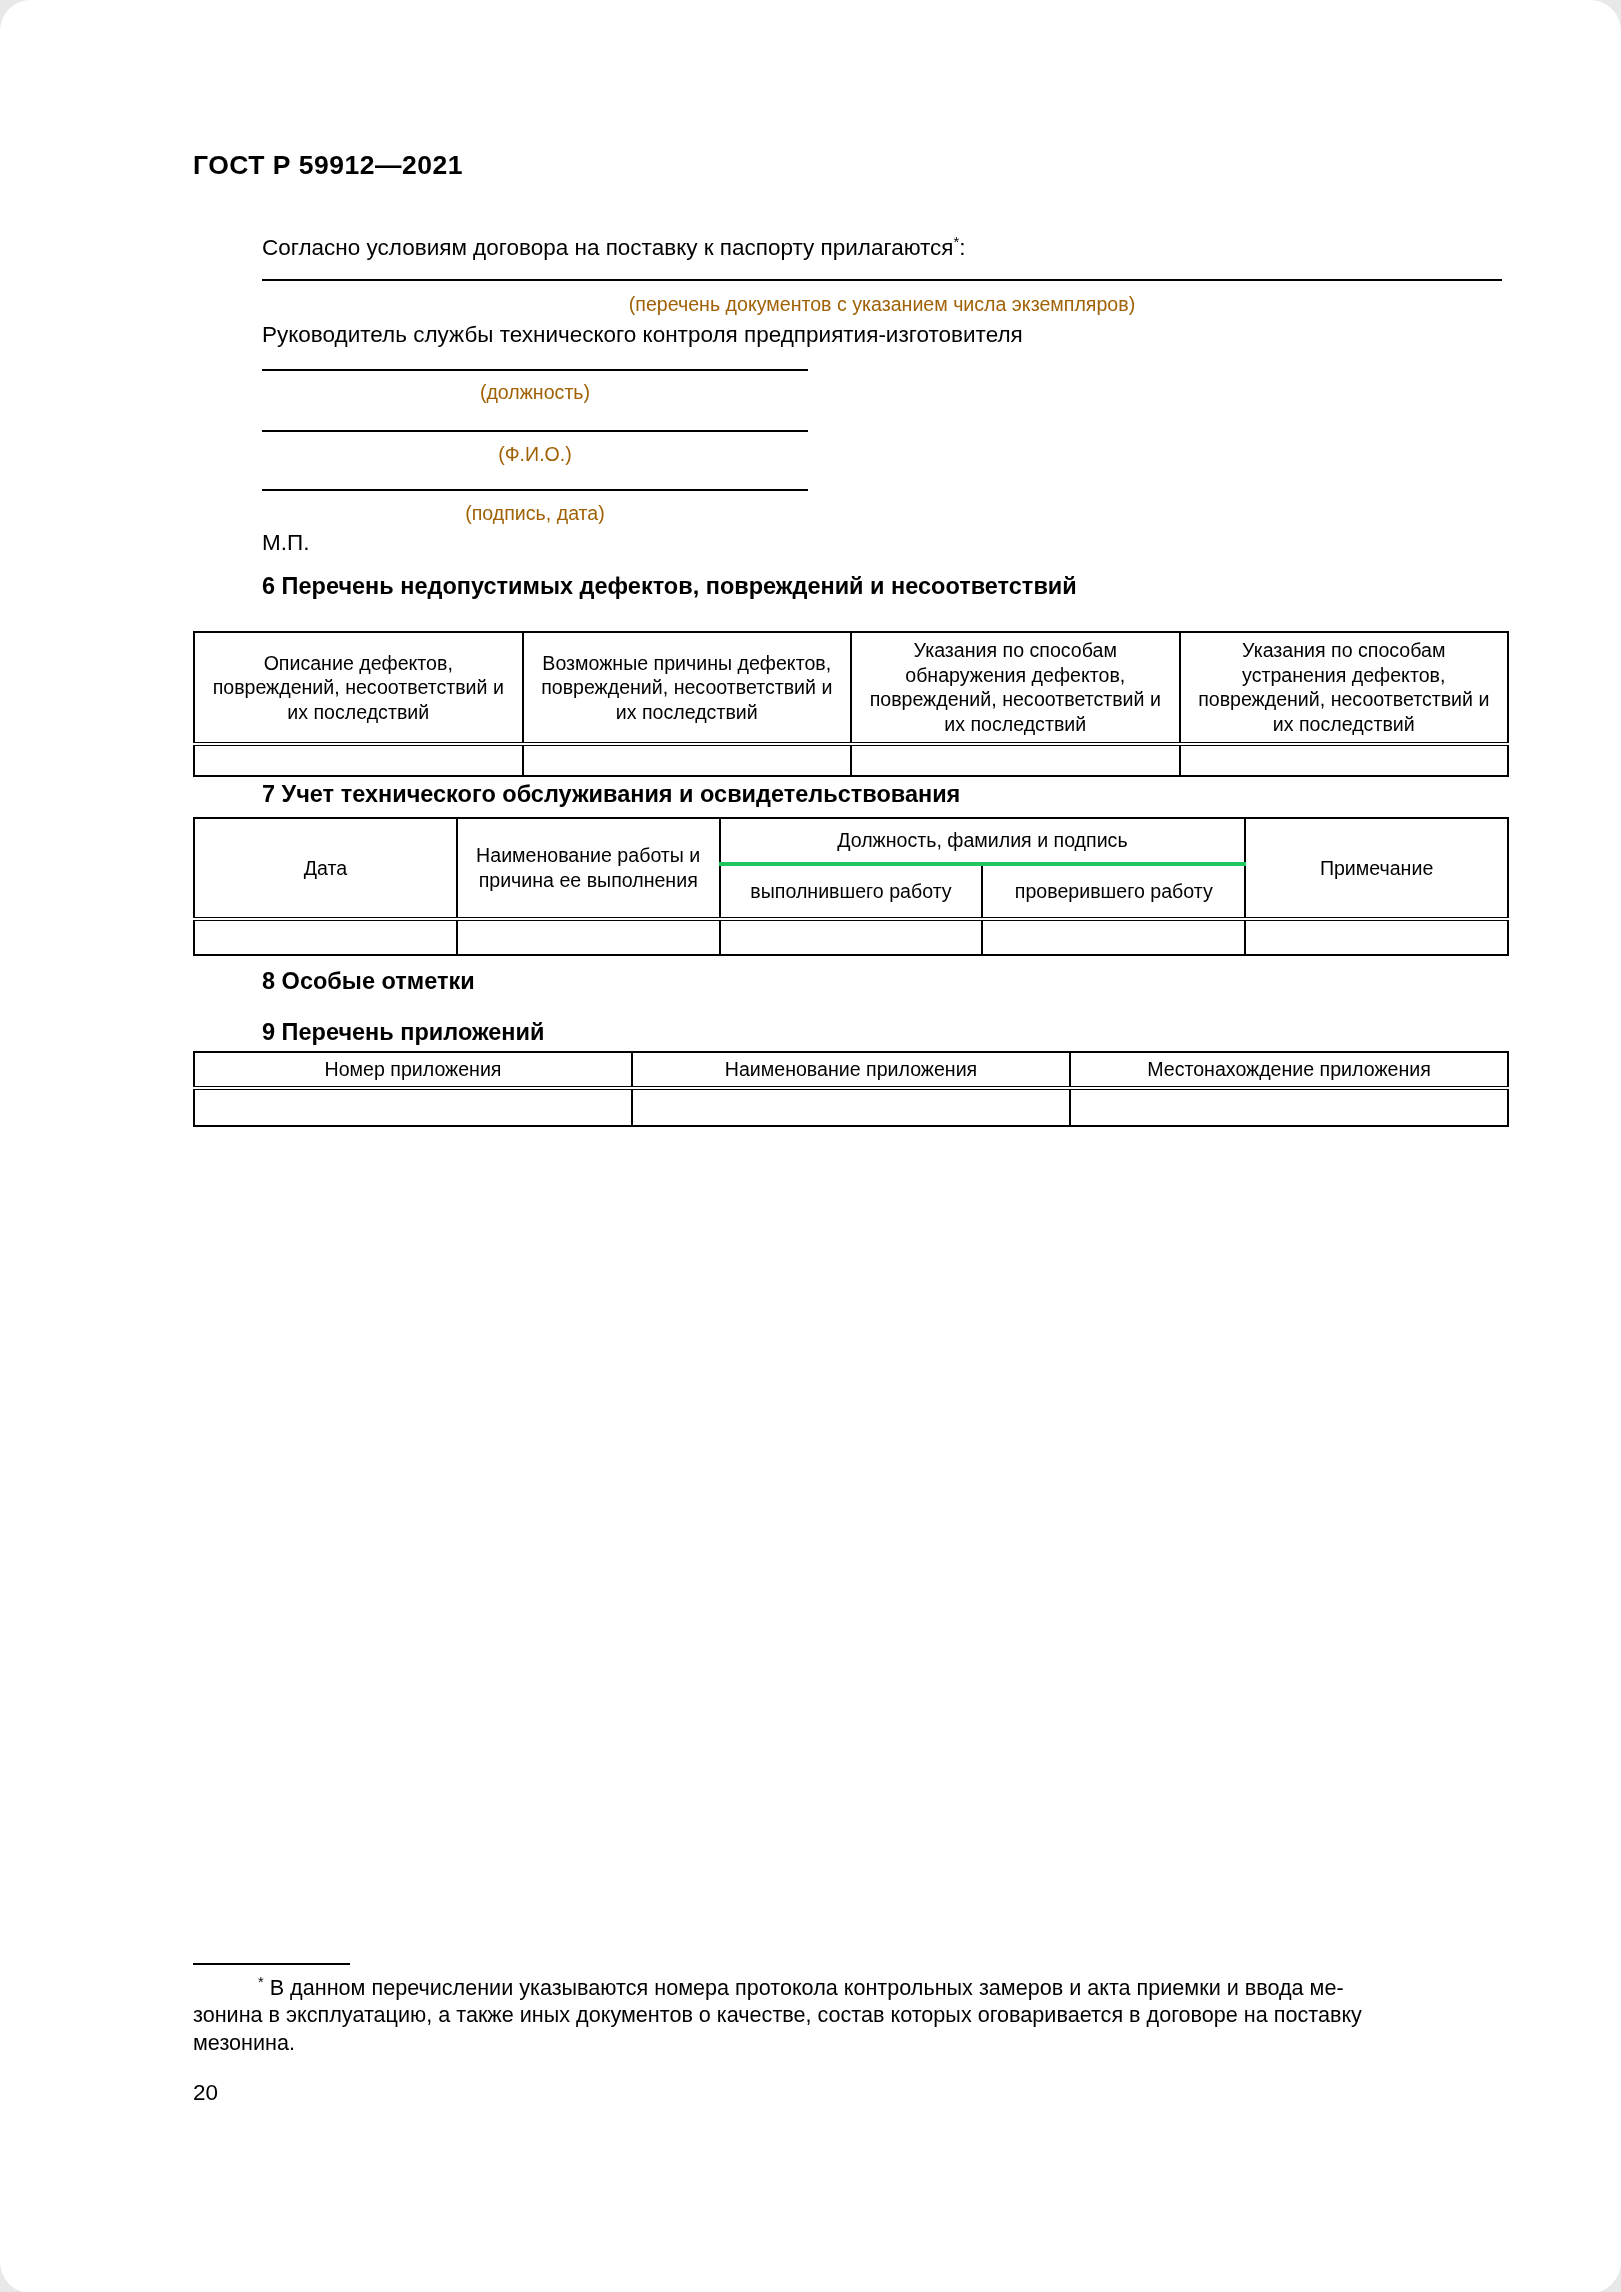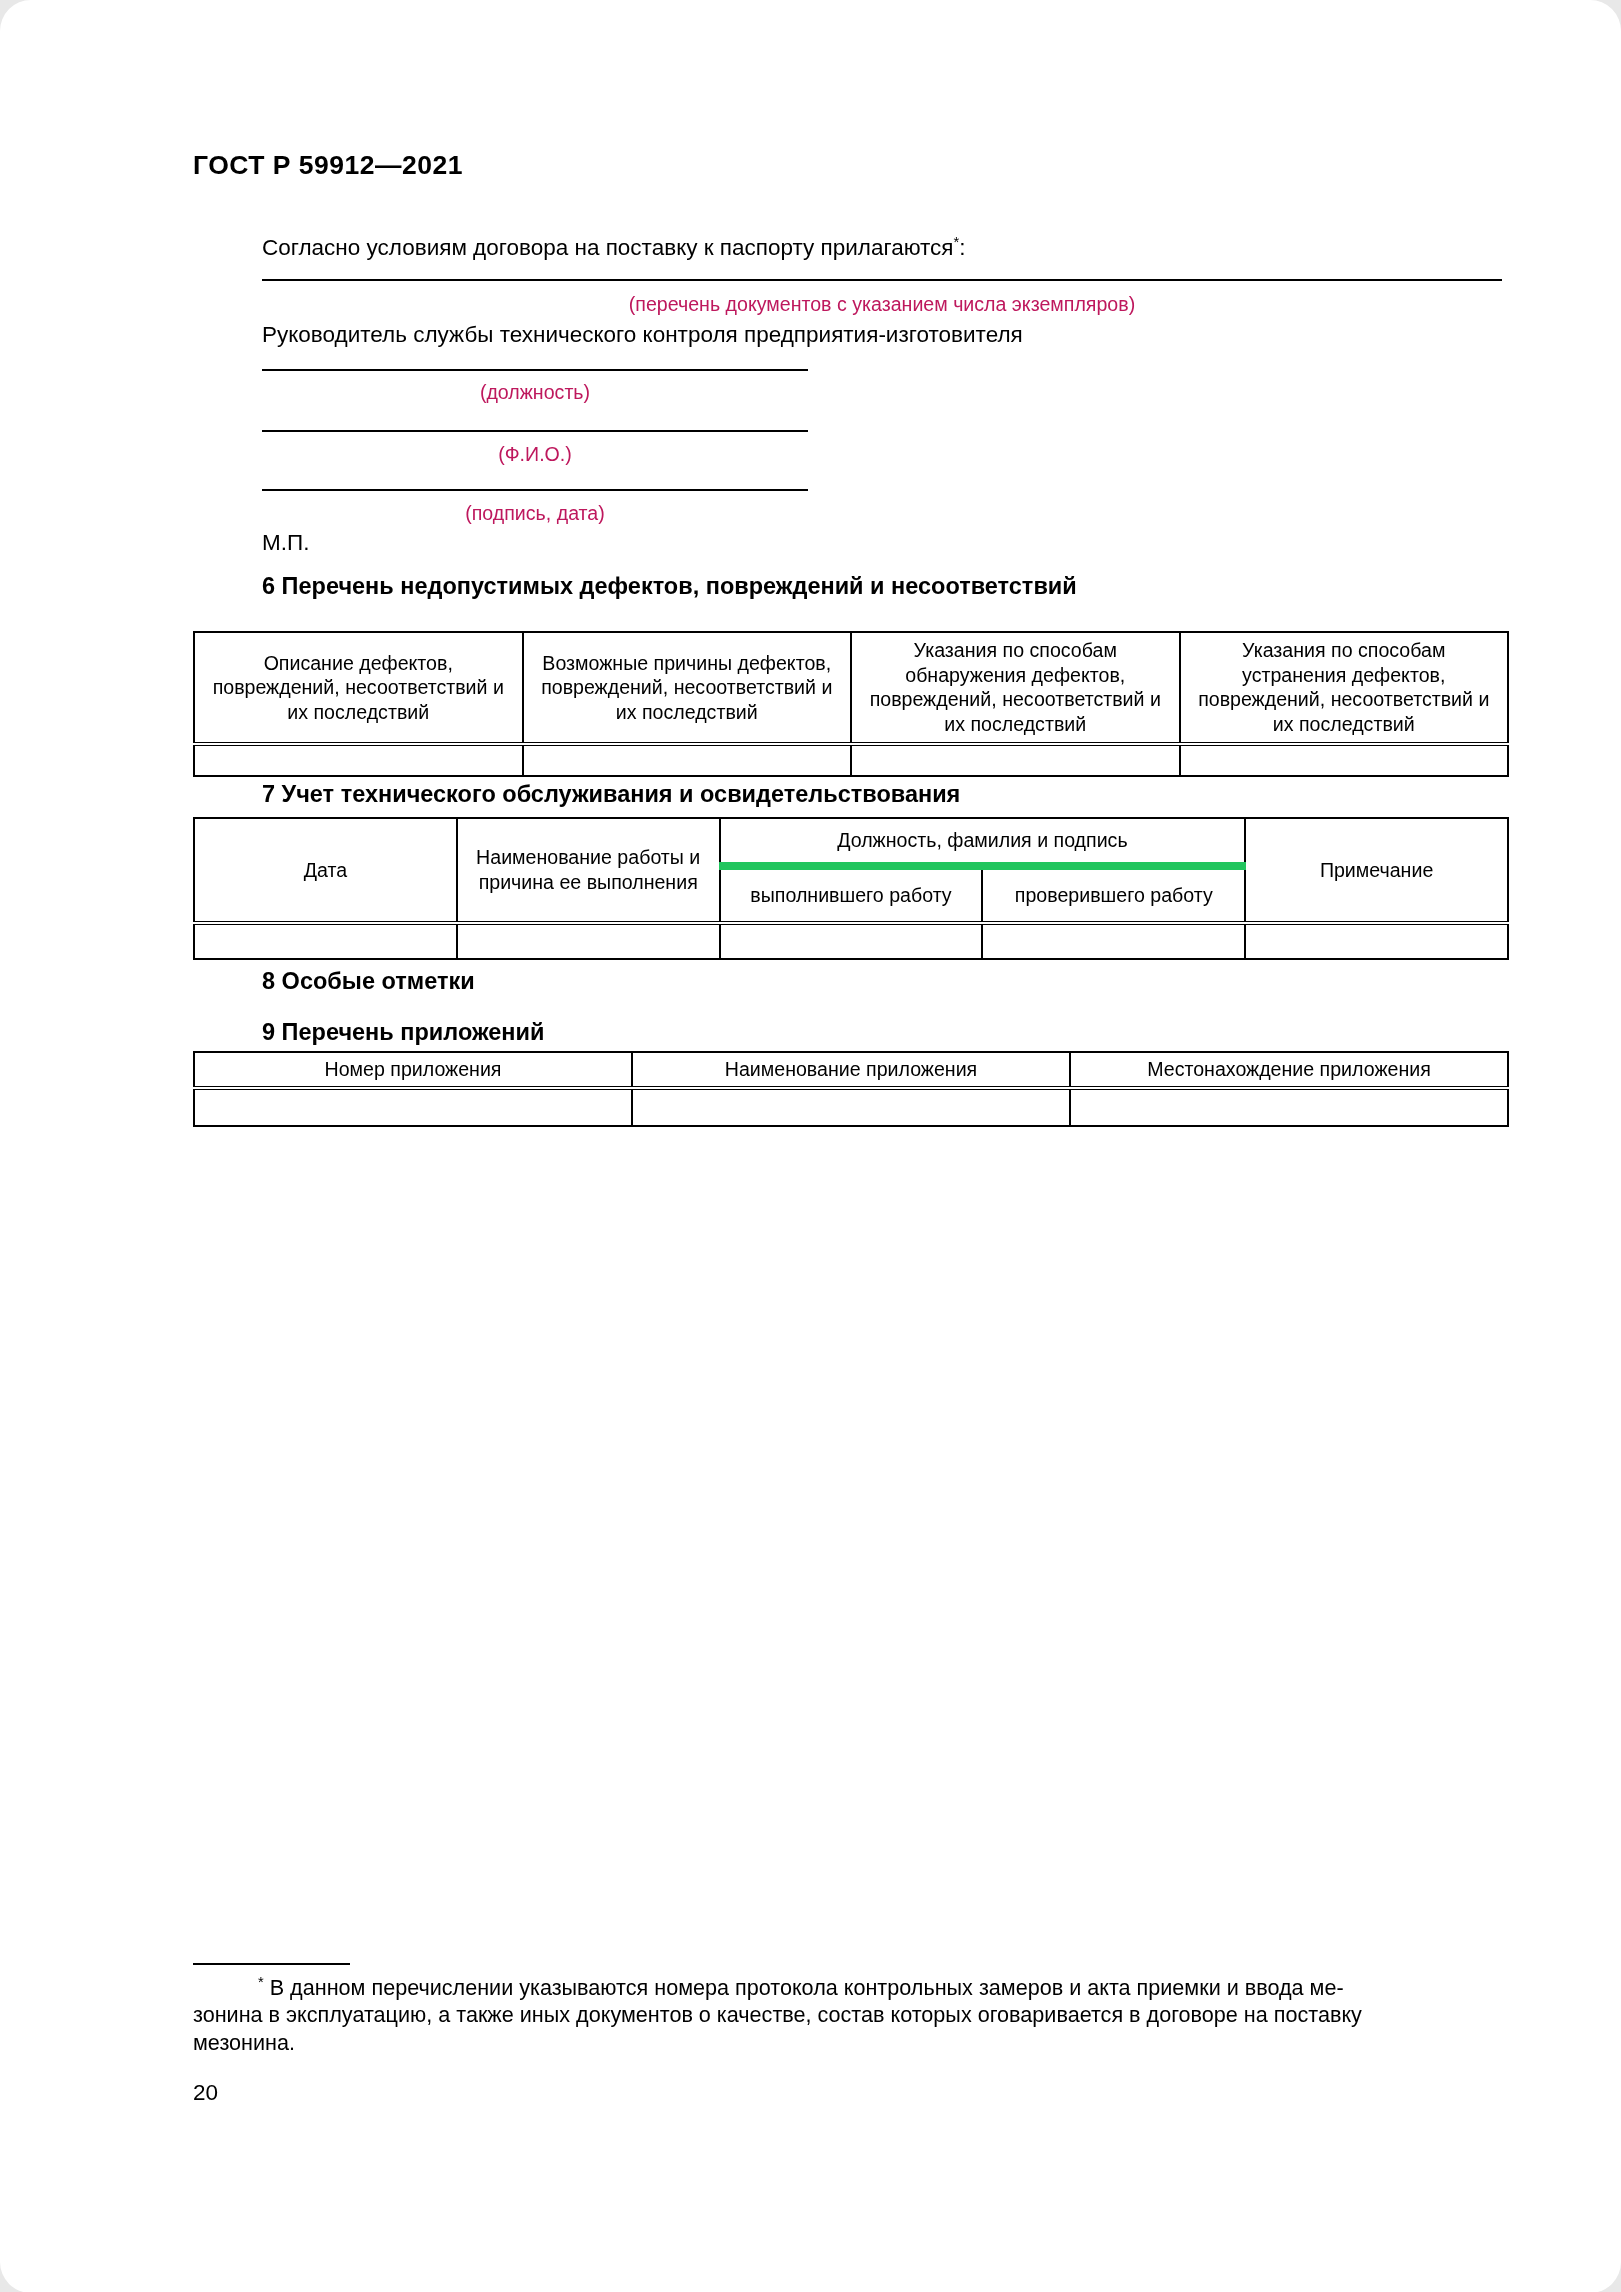--- a/index.html
+++ b/index.html
@@ -19,21 +19,21 @@
   .doc-header {
     left: 193px; top: 150px;
     font-size: 26.5px; font-weight: bold; letter-spacing: 0.5px;
   }
 
   .body-text { font-size: 22.5px; line-height: 27.4px; }
   .para { left: 262px; }
 
   .fill-line { border-bottom: 2.9px solid #000; height: 0; }
   .caption {
-    font-size: 19.6px; line-height: 23.5px; text-align: center; color: #be185d;
+    font-size: 19.6px; line-height: 23.5px; text-align: center; color: #a16207;
   }
 
   .section-heading {
     left: 262px;
     font-size: 23.5px; font-weight: bold;
   }
 
   table.gost {
     border-collapse: collapse;
     table-layout: fixed;
@@ -51,21 +51,21 @@
     overflow: hidden;
   }
   
   table.gost tr.headrow > th,
   table.gost th.spans-rows { border-bottom: 4.9px double #000; }
   table.gost td.blank { height: 29px; padding: 0; }
 
   #t1 th { height: 101px; }
   #t1 td.blank { height: 29px; }
 
-  #t2 tr.grouprow th.group { height: 35px; border-bottom: 8px solid #22c55e; }
+  #t2 tr.grouprow th.group { height: 35px; border-bottom: 4px solid #22c55e; }
   #t2 tr.headrow th { height: 43px; }
   #t2 td.blank { height: 33px; }
 
   #t3 tr.headrow th { height: 25.5px; }
   #t3 td.blank { height: 35px; }
 
   sup.fnmark { font-size: 14.7px; line-height: 0; }
 
   .footnote-rule {
     left: 193px; top: 1963px; width: 157px;

